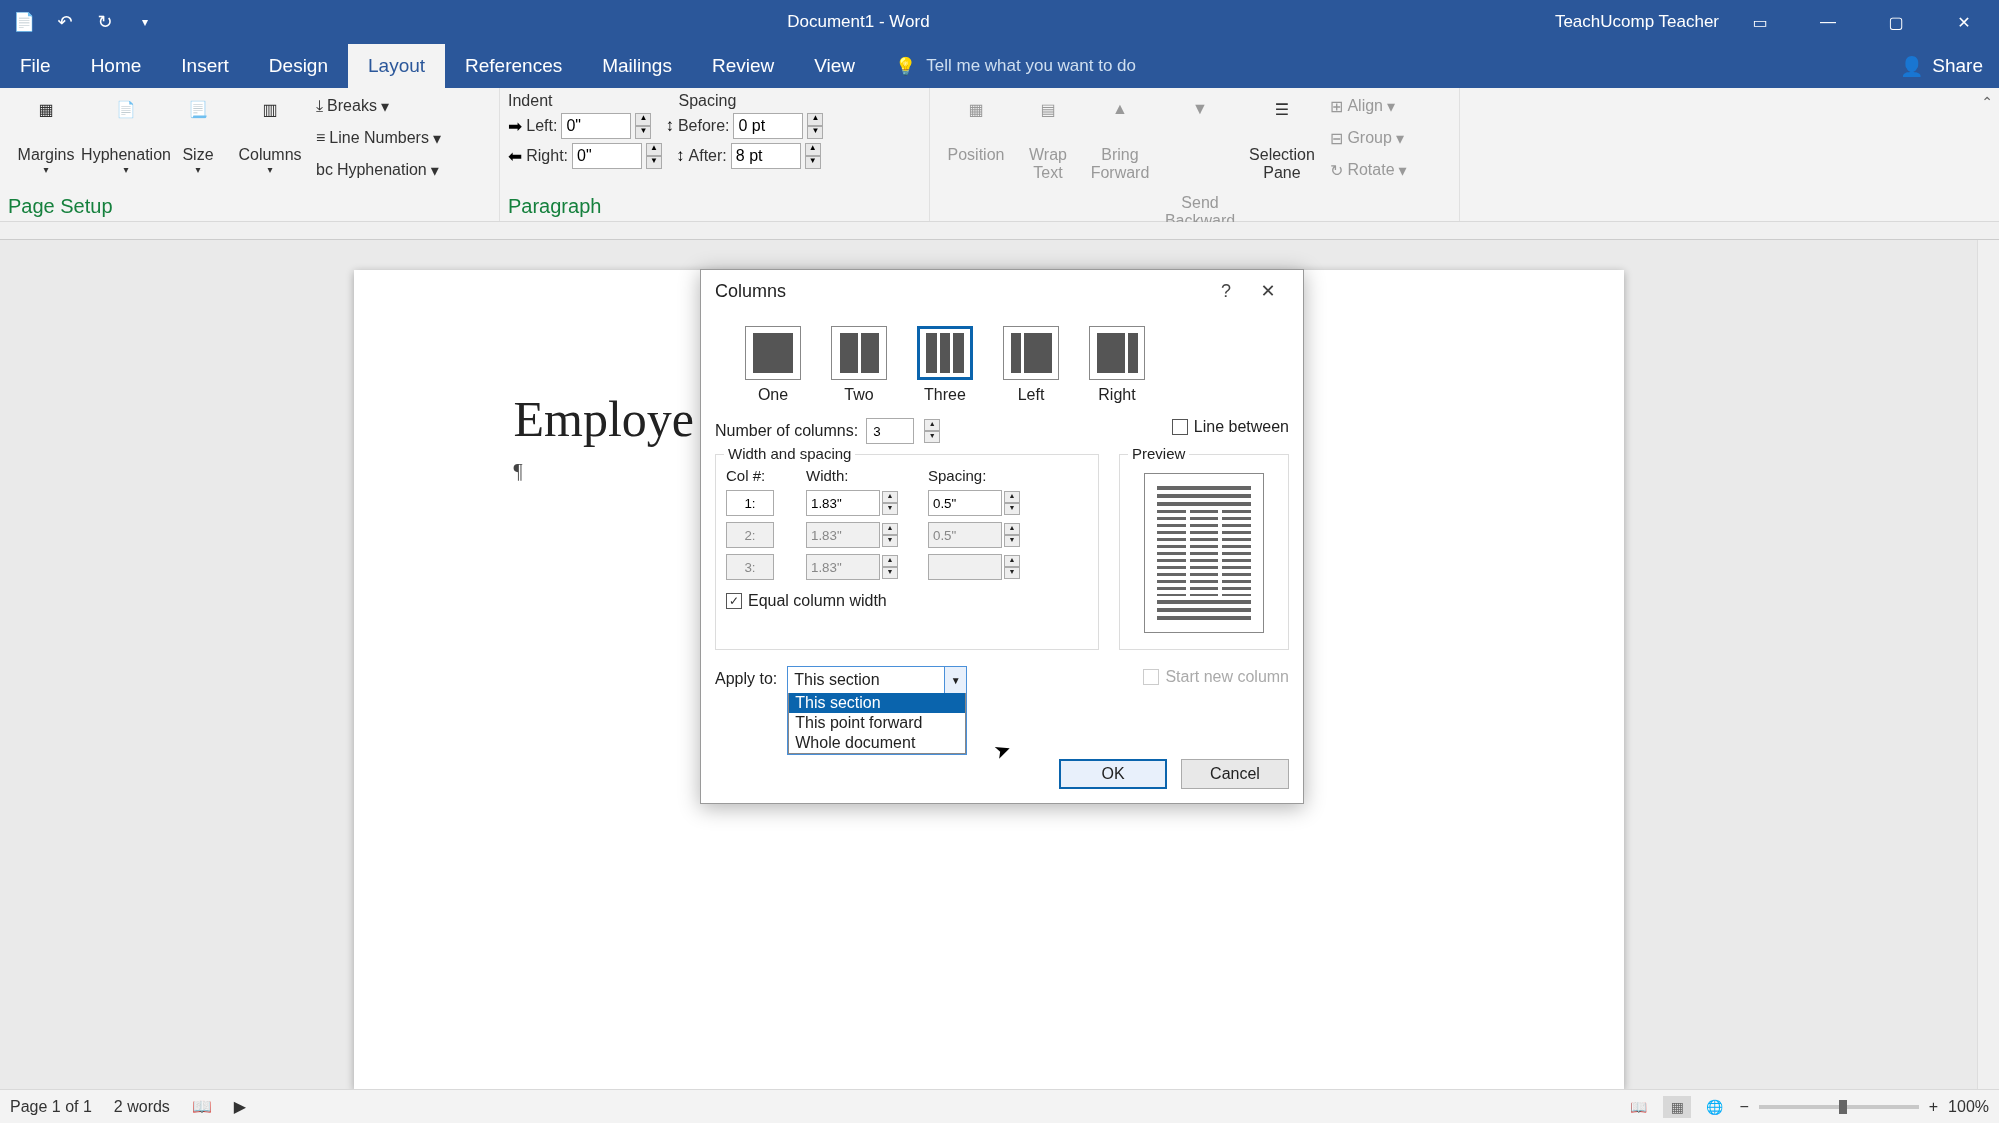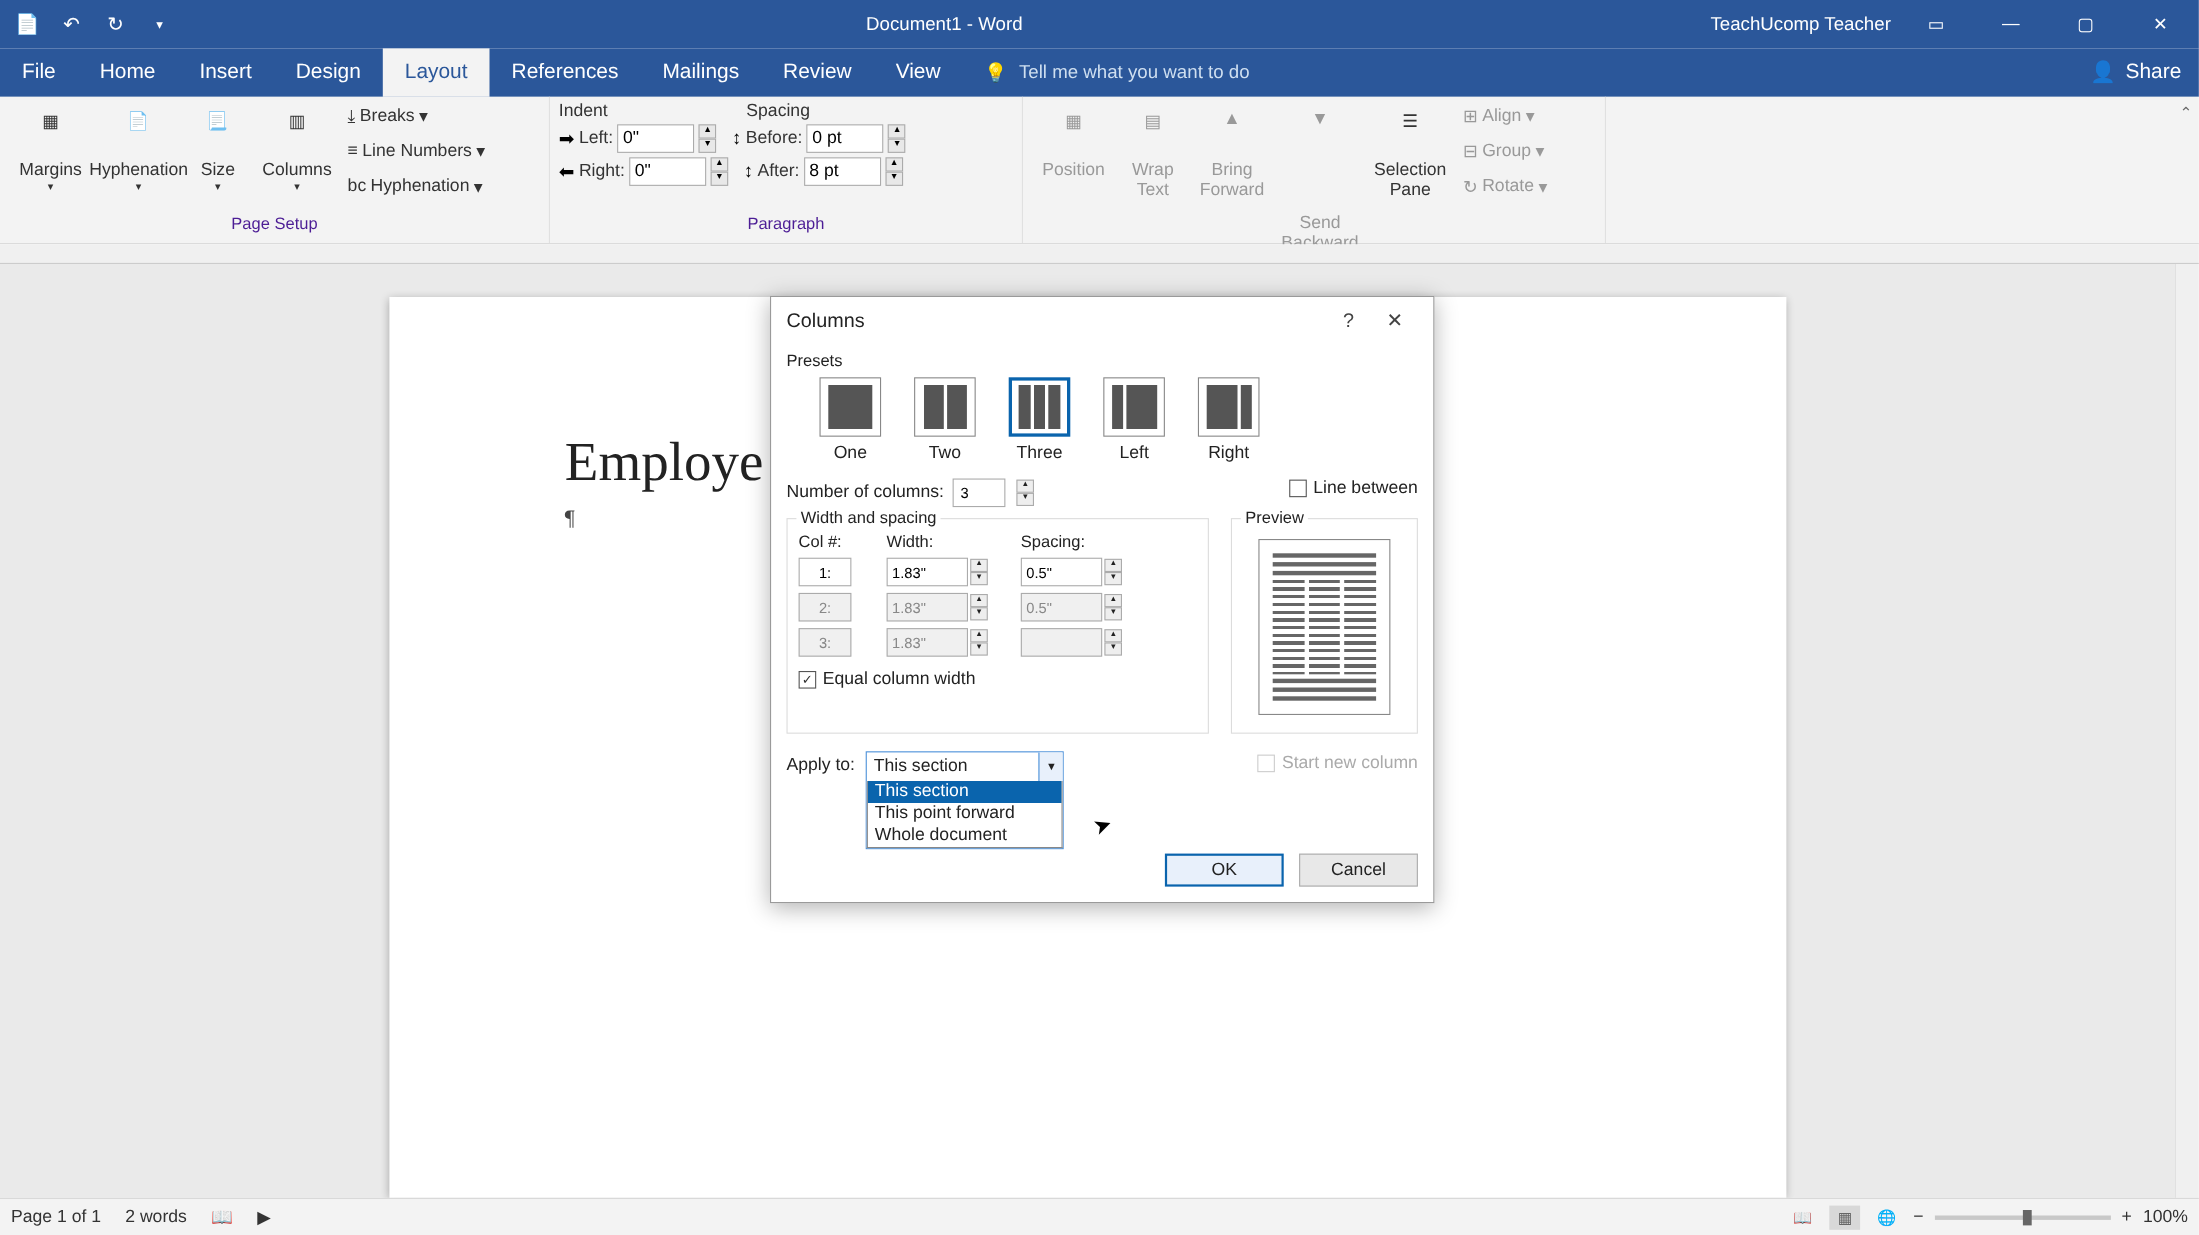--- a/index.html
+++ b/index.html
@@ -17,21 +17,21 @@
 .tabstrip { height:44px; background:#2b579a; display:flex; align-items:stretch; }
 .tab { padding:0 20px; display:flex; align-items:center; color:#fff; font-size:19px; }
 .tab.active { background:#f3f3f3; color:#2b579a; }
 .tell-me { flex:1; display:flex; align-items:center; color:#cfdff0; gap:10px; padding-left:20px; }
 .share { display:flex; align-items:center; padding:0 16px; color:#fff; font-size:19px; gap:8px; }
 
 
 .ribbon { height:134px; background:#f3f3f3; border-bottom:1px solid #d9d9d9; display:flex; position:relative; }
 .ribbon-group { padding:4px 8px 0 8px; display:flex; flex-direction:column; border-right:1px solid #e0e0e0; }
 .ribbon-group .group-content { flex:1; display:flex; align-items:flex-start; gap:4px; }
-.ribbon-group .group-label { height:26px; text-align:center; color:#4c1d95; font-size:15px; position:relative; }
+.ribbon-group .group-label { height:26px; text-align:left; color:#15803d; font-size:20px; position:relative; }
 .big-btn { width:76px; display:flex; flex-direction:column; align-items:center; justify-content:flex-start; padding:4px 2px; font-size:16px; color:#333; text-align:center; }
 .big-btn .icon { width:40px; height:40px; margin:4px 0 6px 0; }
 .small-btn-col { display:flex; flex-direction:column; gap:4px; }
 .small-btn { display:flex; align-items:center; height:28px; padding:0 4px; font-size:16px; color:#333; gap:4px; white-space:nowrap; }
 .label-text { font-size:16px; color:#333; }
 .ribbon-input { display:flex; align-items:center; height:28px; gap:4px; }
 .ribbon-input input { width:70px; height:26px; border:1px solid #ababab; background:#fff; padding:0 4px; font-size:16px; }
 .spinner-btns { display:flex; flex-direction:column; width:16px; }
 .spinner-btns span { height:13px; font-size:8px; line-height:8px; text-align:center; background:#e8e8e8; border:1px solid #ababab; }
 .ribbon-collapse { position:absolute; right:6px; top:6px; font-size:14px; color:#666; }
@@ -290,21 +290,20 @@
 </div>
 
 <div class="dialog">
   <div class="dialog-title">
     <span>Columns</span>
     <div class="spacer"></div>
     <div class="tbtn">?</div>
     <div class="tbtn">✕</div>
   </div>
   <div class="dialog-body">
-    <div style="font-size:15px;">Presets</div>
     <div class="presets-row">
       <div class="preset">
         <div class="box">
             <div class="col one"></div>
           </div>
         <span>One</span>
       </div>
       <div class="preset">
         <div class="box">
             <div class="col two"></div>

